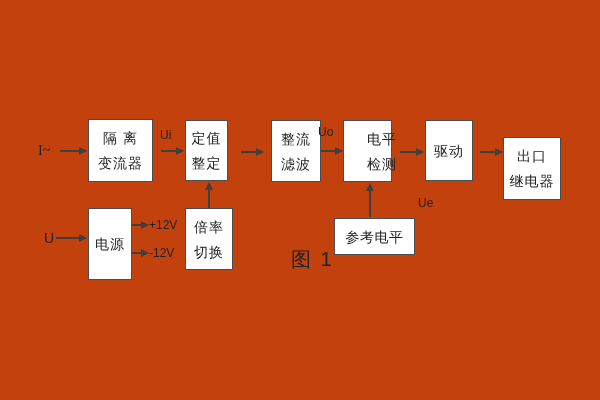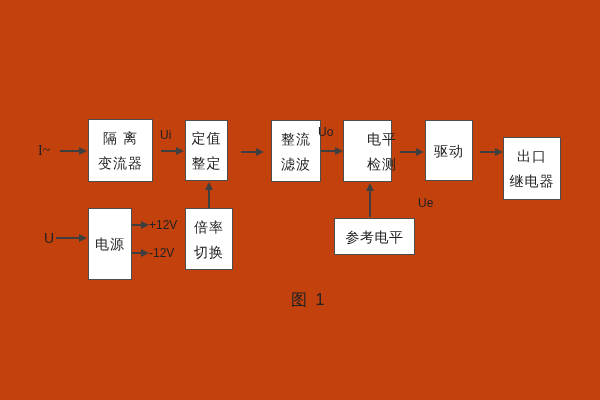--- a/index.html
+++ b/index.html
@@ -25,21 +25,21 @@
   }
   
   .va { position:absolute; width:1.5px; background:#3f3f3f; }
   .va::before {
     content:""; position:absolute; top:-8px; left:-3.4px;
     border-bottom:8px solid #3f3f3f;
     border-left:4px solid transparent; border-right:4px solid transparent;
   }
   .lbl { position:absolute; font-size:12px; line-height:1; white-space:nowrap; }
   .lbl-serif { font-family:"Liberation Serif", serif; font-size:14px; }
-  .caption { position:absolute; font-size:16px; letter-spacing:2px;margin-top:44px; }
+  .caption { position:absolute; font-size:20px; letter-spacing:2px; }
 </style>
 </head>
 <body>
 
 <div class="canvas">
 
   <div class="box" style="left:88px; top:119px; width:65px; height:63px;">
     <span>隔 离</span>
     <span>变流器</span>
   </div>

